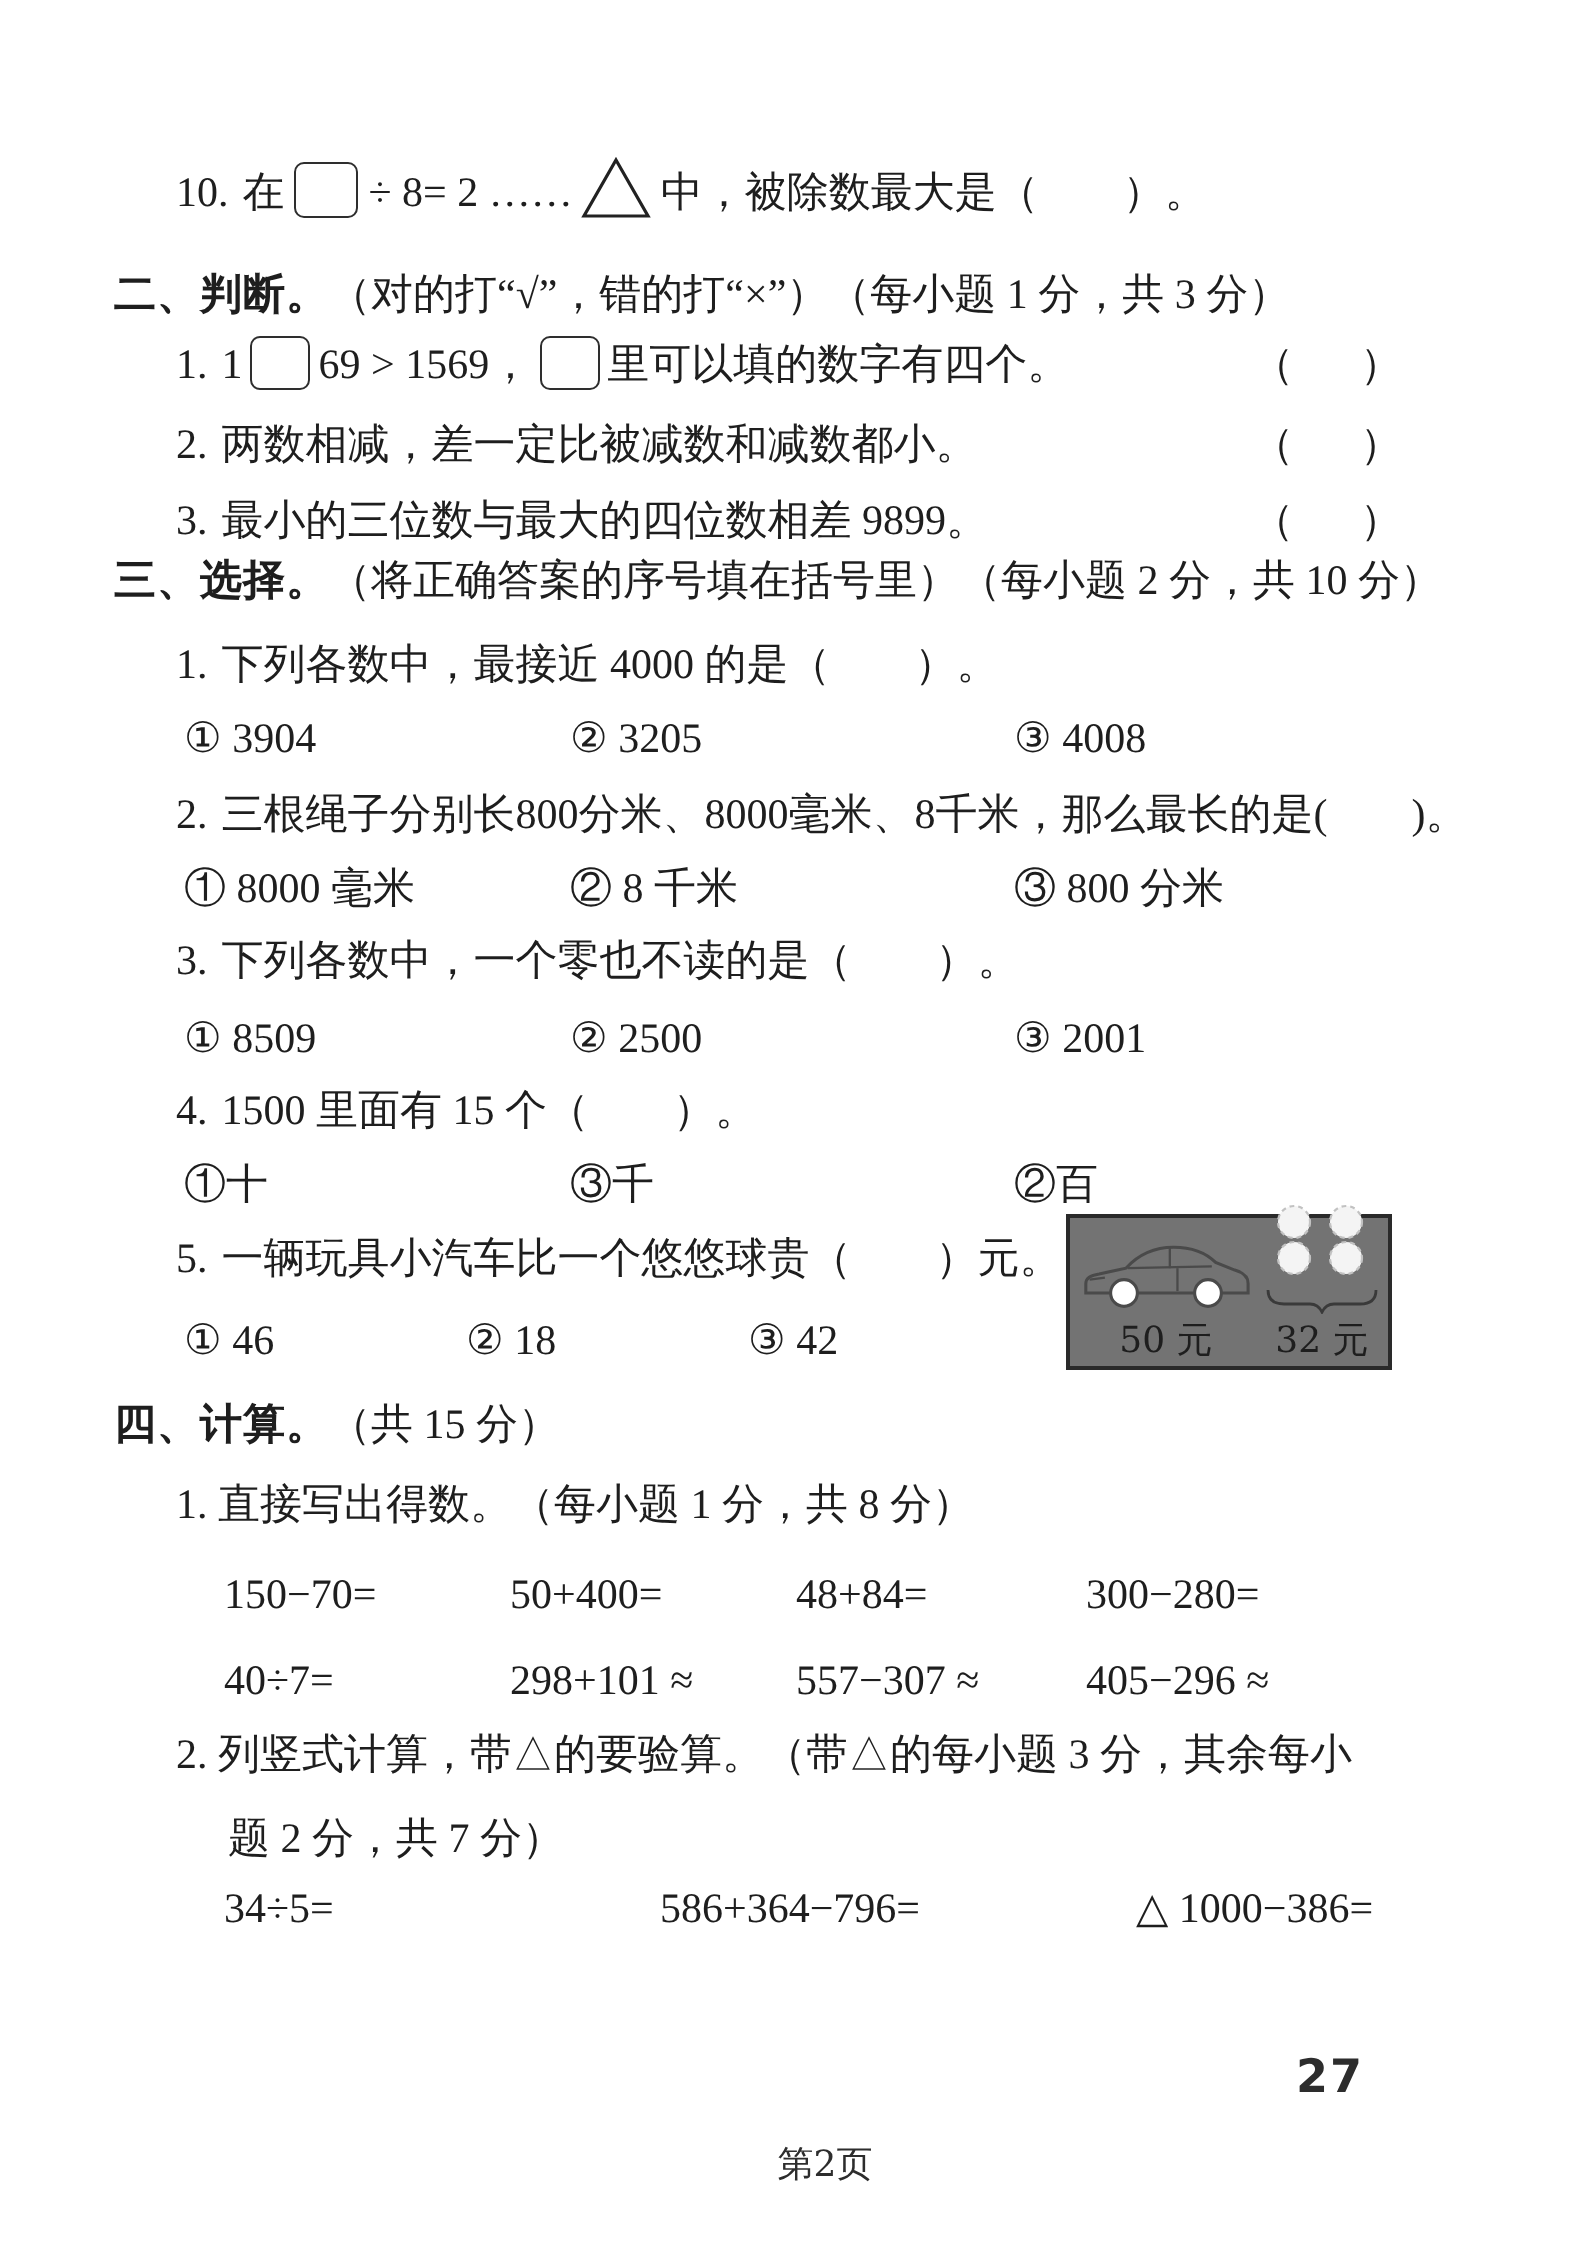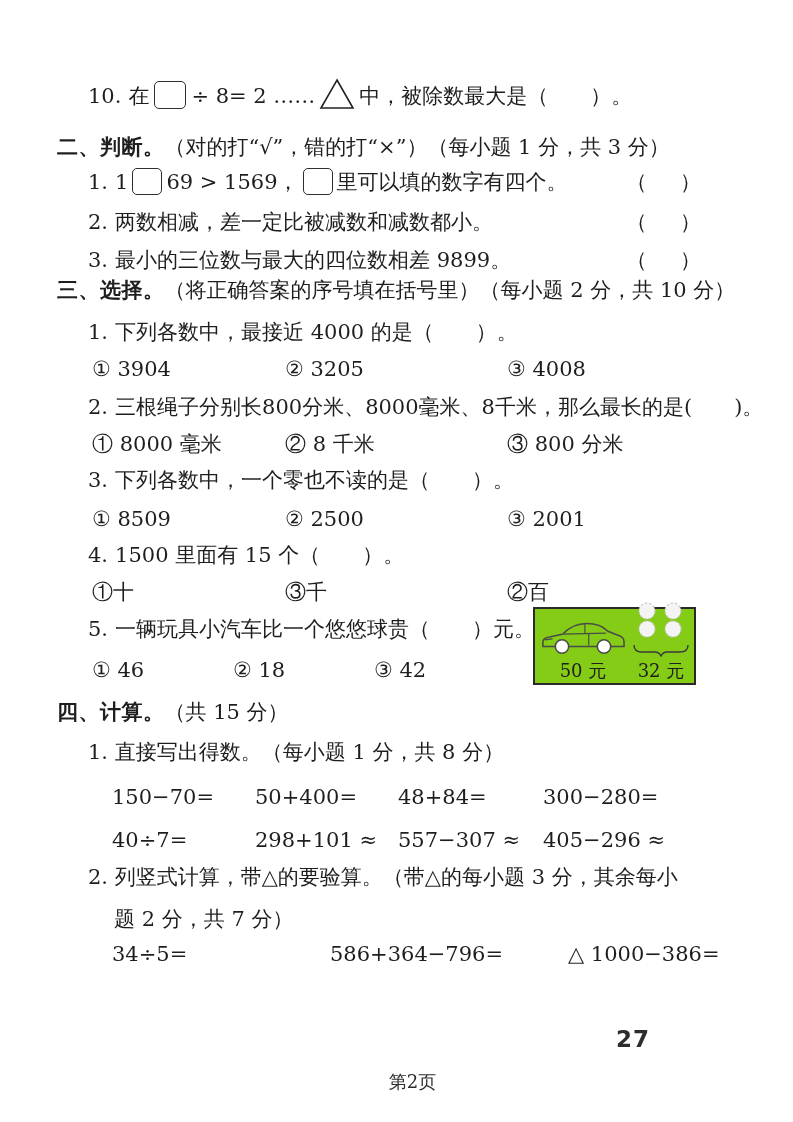--- a/index.html
+++ b/index.html
@@ -6,21 +6,21 @@
   .page{
     position:relative;
     width:793px;height:1122px;
     background:#ffffff;
     font-family:"DejaVu Serif","Liberation Serif",serif;
     color:#1e1e1e;
     overflow:hidden;
     margin:0 auto;
   }
   .content{padding:75px 38px 0 57px;}
-  .line{font-size:21px;line-height:30px;white-space:nowrap;}
+  .line{font-size:21px;line-height:30px;white-space:nowrap;font-family:Liberation Serif, serif;}
   .qline{padding-left:31px;}
   .header .bold{font-weight:bold;letter-spacing:0.5px;}
   .num{margin-right:7px;}
   .judge-row{display:flex;justify-content:space-between;padding-right:0;gap:28px;}
   .judge-row .paren{margin-right:48px;letter-spacing:6px;}
   .opt-grid{display:grid;grid-template-columns:193px 222px 1fr;padding-left:35px;}
   .opt-grid-narrow{display:grid;grid-template-columns:115px 115px 1fr;padding-left:35px;gap:26px;}
   .calc-grid{display:grid;grid-template-columns:143px 143px 145px 1fr;padding-left:55px;}
   .vcalc-grid{display:grid;grid-template-columns:218px 238px 1fr;padding-left:55px;}
   .indent2{padding-left:57px;}
@@ -29,28 +29,28 @@
     border:1.6px solid #2e2e2e;border-radius:5px;
     vertical-align:-6px;margin:0 5px;
     background:#fff;
   }
   .blank-box.small{width:28px;height:25px;margin:0 4px;}
   .tri-icon{display:inline-block;vertical-align:-7px;margin:0 4px;}
   .q10-line{line-height:42px;}
   
   .price-box{
     position:absolute;left:533px;top:607px;width:163px;height:78px;
-    border:2px solid #2a2a2a;background:#84cc16;
+    border:2px solid #2a2a2a;background:#737373;
     display:flex;align-items:stretch;justify-content:space-between;
     padding:3px 4px 2px 4px;box-sizing:border-box;
   }
   .price-col{display:flex;flex-direction:column;align-items:center;justify-content:flex-end;}
   .price-label{font-size:18px;line-height:20px;white-space:nowrap;}
   .corner-num{
-    position:absolute;left:616px;top:1026px;
+    position:absolute;left:648px;top:1026px;
     font-family:"DejaVu Sans","Liberation Sans",sans-serif;
     font-weight:bold;font-size:23px;color:#2d2d2d;letter-spacing:1px;
   }
   .footer{
     position:absolute;left:16px;top:1070px;width:100%;
     text-align:center;font-size:18px;color:#2d2d2d;
   }
 </style>
 </head>
 <body>

